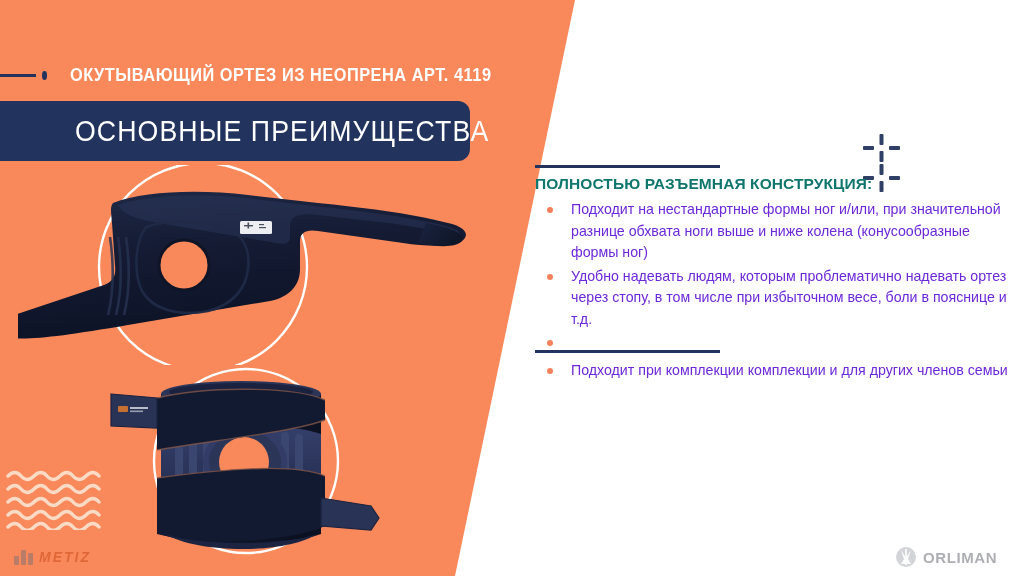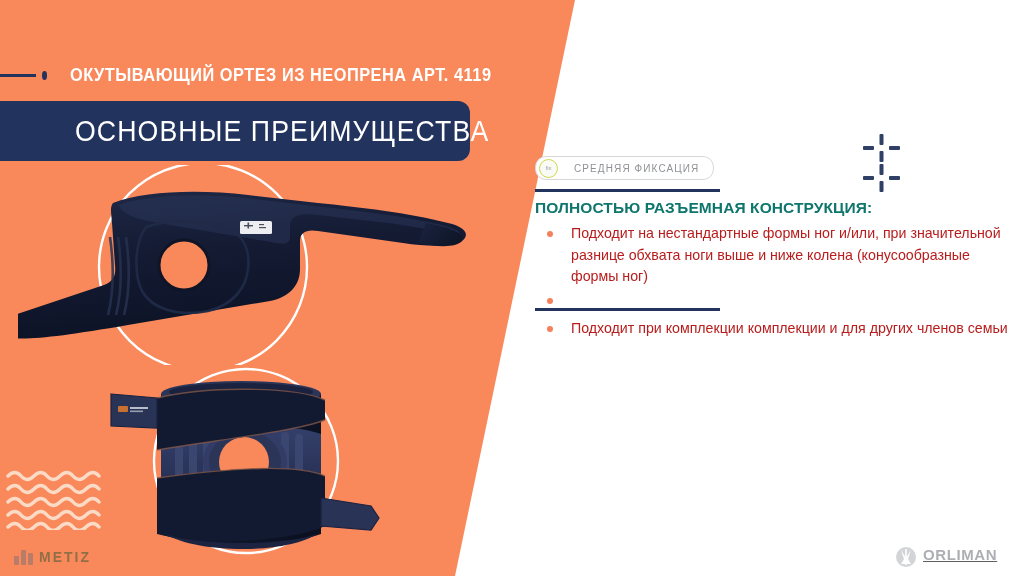--- a/index.html
+++ b/index.html
@@ -25,22 +25,23 @@
   .metiz{
     position:absolute;left:14px;top:544px;width:110px;height:26px;
     display:flex;align-items:center;gap:6px;opacity:.45;
   }
   .metiz-mark{display:flex;align-items:flex-end;gap:2px;}
   .metiz-mark i{display:block;background:#6d6f79;width:5px;border-radius:1px;}
   .metiz-mark i:nth-child(1){height:9px;}
   .metiz-mark i:nth-child(2){height:15px;}
   .metiz-mark i:nth-child(3){height:12px;}
   .metiz-text{
-    font-size:14px;font-weight:bold;color:#14532d;letter-spacing:2px;
-    font-family:"Liberation Sans", sans-serif;
+    font-size:14px;font-weight:bold;color:#c2410c;letter-spacing:2px;
+    font-family:"Liberation Sans", sans-serif;
+    font-style:italic;
   }
 
   
   .kicker-row{position:absolute;left:0;top:58px;width:560px;height:34px;display:flex;align-items:center;gap:7px;}
   .kicker-line{width:60px;height:3px;background:#22335e;}
   .kicker-dot{width:9px;height:9px;border-radius:50%;background:#22335e;margin-left:-1px;}
   .eyebrow{
     margin-left:16px;
     color:#ffffff;font-size:19px;font-weight:bold;
     letter-spacing:.6px;
@@ -108,32 +109,32 @@
     margin-bottom:6px;
     white-space:nowrap;
   }
 
   ul.bullets{list-style:none;margin:0;padding:0;}
   ul.bullets li{
     position:relative;
     padding-left:36px;
     margin-bottom:2px;
     font-size:14.2px;line-height:21.5px;
-    color:#b91c1c;
+    color:#6d28d9;
     font-family:"Liberation Sans", sans-serif;
   }
   ul.bullets li .dot{
     position:absolute;left:12px;top:8px;
     width:6px;height:6px;border-radius:50%;background:#F4815B;
   }
 
   
   .orliman{
     position:absolute;left:895px;top:546px;
-    display:flex;align-items:flex-start;gap:6px;opacity:.62;text-decoration:underline;
+    display:flex;align-items:center;gap:6px;opacity:.62;
   }
   .orliman-text{
     font-size:15px;font-weight:bold;letter-spacing:.6px;color:#7b7d84;
     font-family:"Liberation Sans", sans-serif;
   }
 </style>
 </head>
 <body>
 
 <div class="slide">
@@ -284,31 +285,26 @@
 
       <rect x="21.5" y="32" width="4" height="11" rx="1"></rect>
       <rect x="21.5" y="49" width="4" height="11" rx="1"></rect>
       <rect x="5" y="44" width="11" height="4" rx="1"></rect>
       <rect x="31" y="44" width="11" height="4" rx="1"></rect>
     </g>
   </svg>
 
   <div class="content">
 
-    <div class="badge">
-      <span class="badge-icon">
-        <span>fix</span>
-      </span>
-      <span class="badge-label">СРЕДНЯЯ ФИКСАЦИЯ</span>
-    </div>
 
     <div class="rule"></div>
     <div class="section-head">ПОЛНОСТЬЮ РАЗЪЕМНАЯ КОНСТРУКЦИЯ:</div>
     <ul class="bullets">
       <li><span class="dot"></span><span>Подходит на нестандартные формы ног и/или, при значительной разнице обхвата ноги выше и ниже колена (конусообразные формы ног)</span></li>
+      <li><span class="dot"></span><span>Удобно надевать людям, которым проблематично надевать ортез через стопу, в том числе при избыточном весе, боли в пояснице и т.д.</span></li>
       <li><span class="dot"></span></li>
     </ul>
 
     <div class="rule second"></div>
     <ul class="bullets">
       <li><span class="dot"></span><span>Подходит при комплекции комплекции и для других членов семьи</span></li>
     </ul>
   </div>
 
   <div class="orliman">

